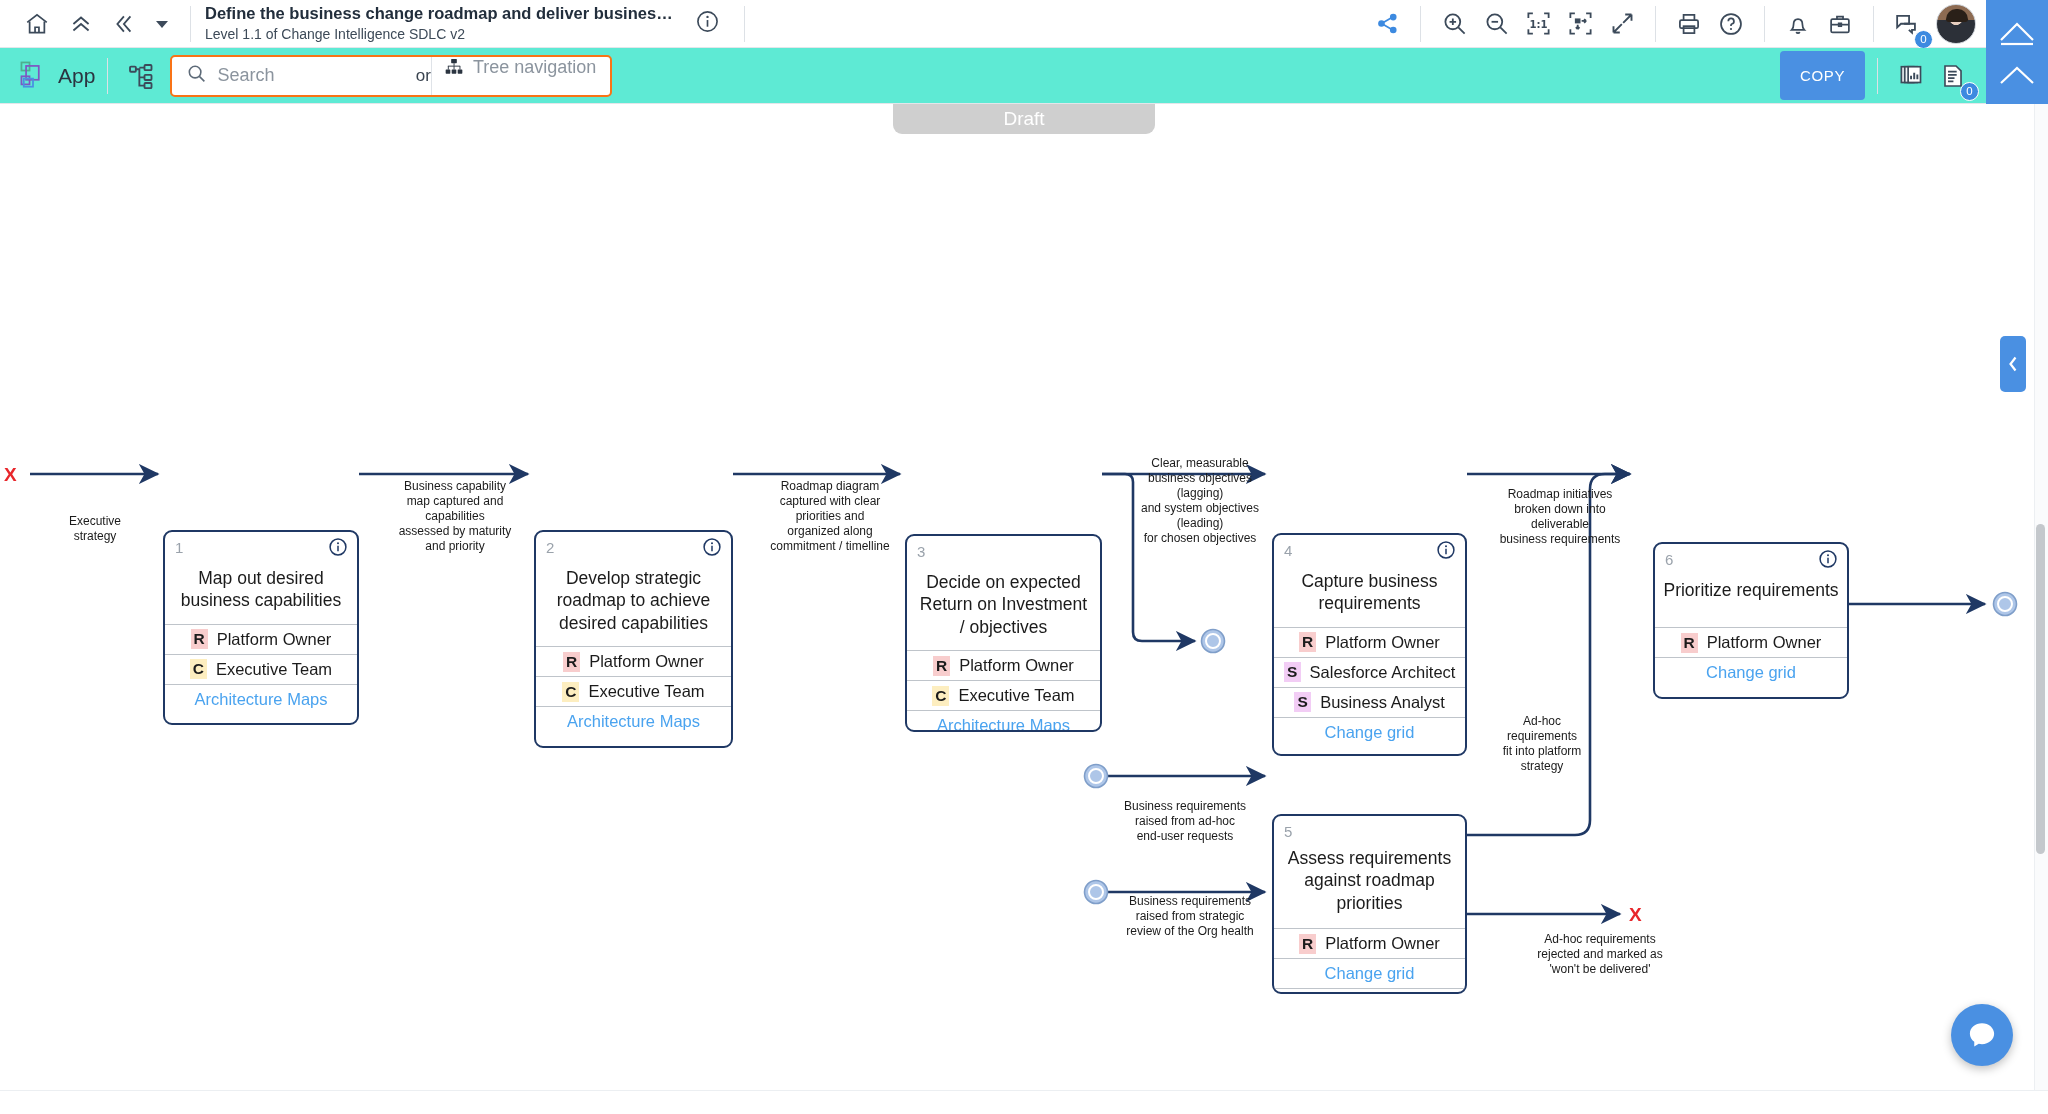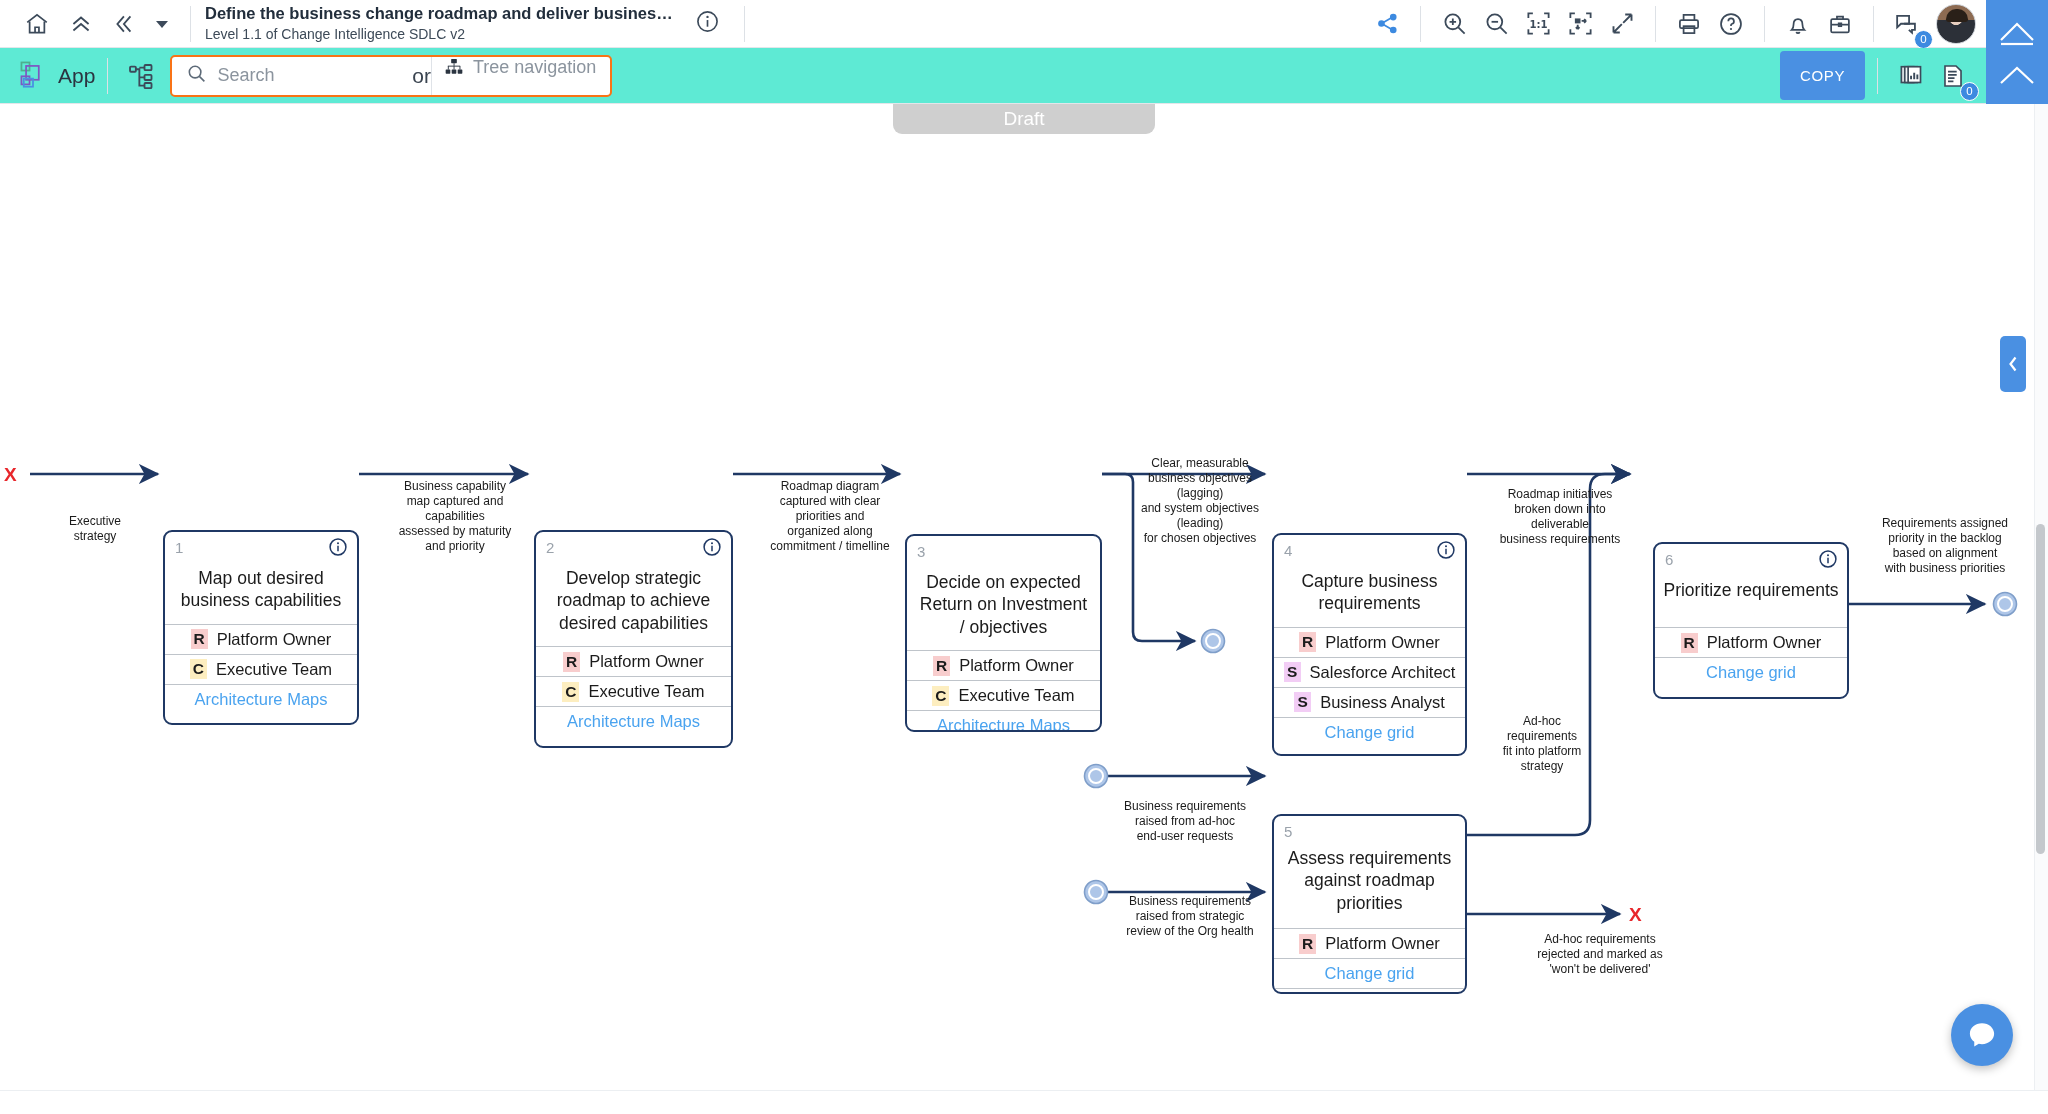--- a/index.html
+++ b/index.html
@@ -61,21 +61,21 @@
     display: flex; align-items: center;
   }
   .app-chip { display:flex; align-items:center; gap:10px; padding-left: 18px; cursor:pointer; }
   .app-label { font-size: 21px; color: #2b3440; }
   .search-wrap {
     display: flex; align-items: center; height: 42px; width: 442px;
     border: 2px solid #f97316; border-radius: 5px; margin-left: 8px; background:#fff;
   }
   .search-left { display:flex; align-items:center; gap:10px; padding-left: 14px; flex: 1; }
   .search-ph { font-size: 18px; color: #8b949e; }
-  .or-txt { font-size: 21px; color: #3a4插; }
+  .or-txt { font-size: 17px; color: #3a4插; }
   .or-txt { color: #3a4450; }
   .search-right { display:flex; align-items:flex-start; gap:9px; padding: 0 14px 0 12px;
                   border-left: 1px solid #dfe3e8; height: 100%; }
   .tree-ph { font-size: 18px; color: #8b949e; white-space: nowrap; }
   .copy-btn {
     background: #4a90e2; color:#fff; font-size: 15px; letter-spacing: .6px;
     padding: 16px 20px; border-radius: 4px; cursor:pointer; border: none;
   }
 
   
@@ -440,24 +440,20 @@
   <div class="flabel" style="left:1100px;top:352px;width:200px;white-space:pre-line">Clear, measurable
 business objectives
 (lagging)
 and system objectives
 (leading)
 for chosen objectives</div>
   <div class="flabel" style="left:1465px;top:383px;width:190px;white-space:pre-line">Roadmap initiatives
 broken down into
 deliverable
 business requirements</div>
-  <div class="flabel" style="left:1845px;top:412px;width:200px;white-space:pre-line">Requirements assigned
-priority in the backlog
-based on alignment
-with business priorities</div>
   <div class="flabel" style="left:1477px;top:610px;width:130px;white-space:pre-line">Ad-hoc
 requirements
 fit into platform
 strategy</div>
   <div class="flabel" style="left:1085px;top:695px;width:200px;white-space:pre-line">Business requirements
 raised from ad-hoc
 end-user requests</div>
   <div class="flabel" style="left:1085px;top:790px;width:210px;white-space:pre-line;top:790px">Business requirements
 raised from strategic
 review of the Org health</div>

